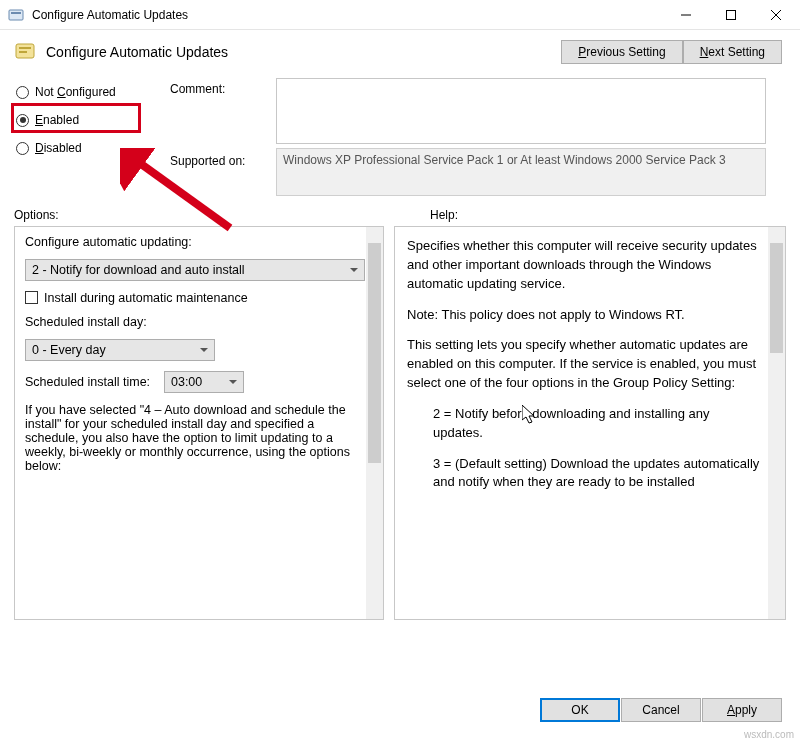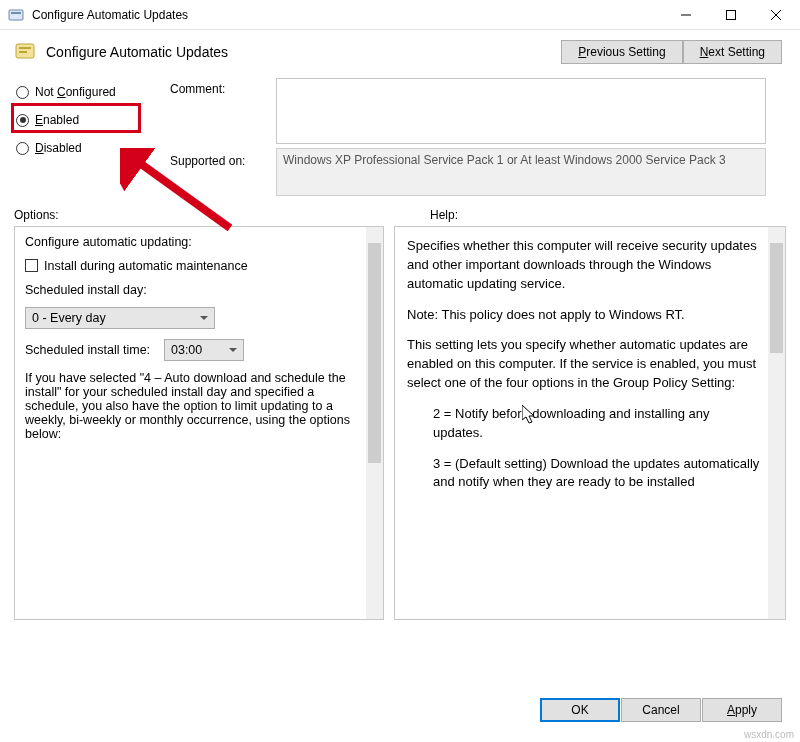--- a/index.html
+++ b/index.html
@@ -246,20 +246,21 @@
 
 <div class="labels-row">
   <div class="opt-lbl">Options:</div>
   <div class="help-lbl">Help:</div>
 </div>
 
 <div class="panes">
   <div class="pane left">
     <div class="left-content">
       <div>Configure automatic updating:</div>
+      <div class="select wide">2 - Notify for download and auto install</div>
       <div>
         <span class="checkbox"></span><span>Install during automatic maintenance</span>
       </div>
       <div>Scheduled install day:</div>
       <div class="select" style="width:190px">0 - Every day</div>
       <div>
         <span>Scheduled install time:</span>&nbsp;&nbsp;&nbsp;
         <span class="select" style="width:80px">03:00</span>
       </div>
       <div>If you have selected "4 – Auto download and schedule the install" for your scheduled install day and specified a schedule, you also have the option to limit updating to a weekly, bi-weekly or monthly occurrence, using the options below:</div>

